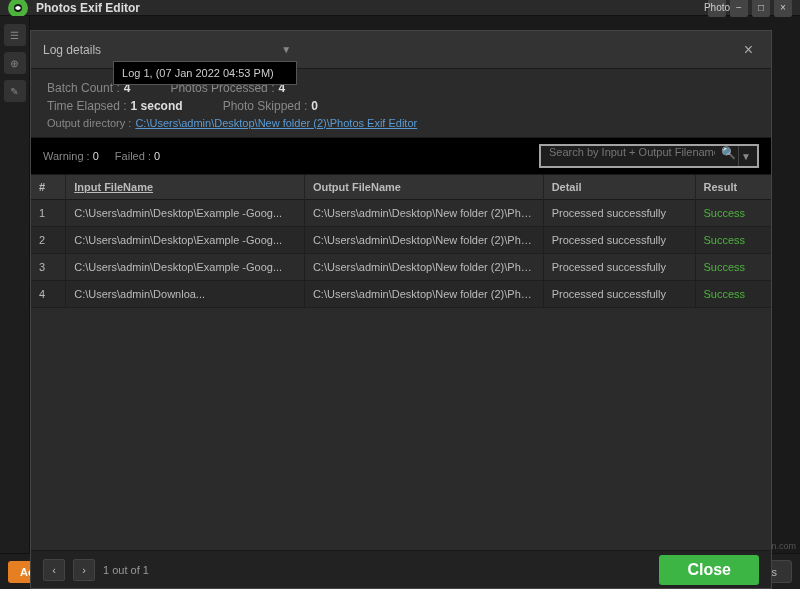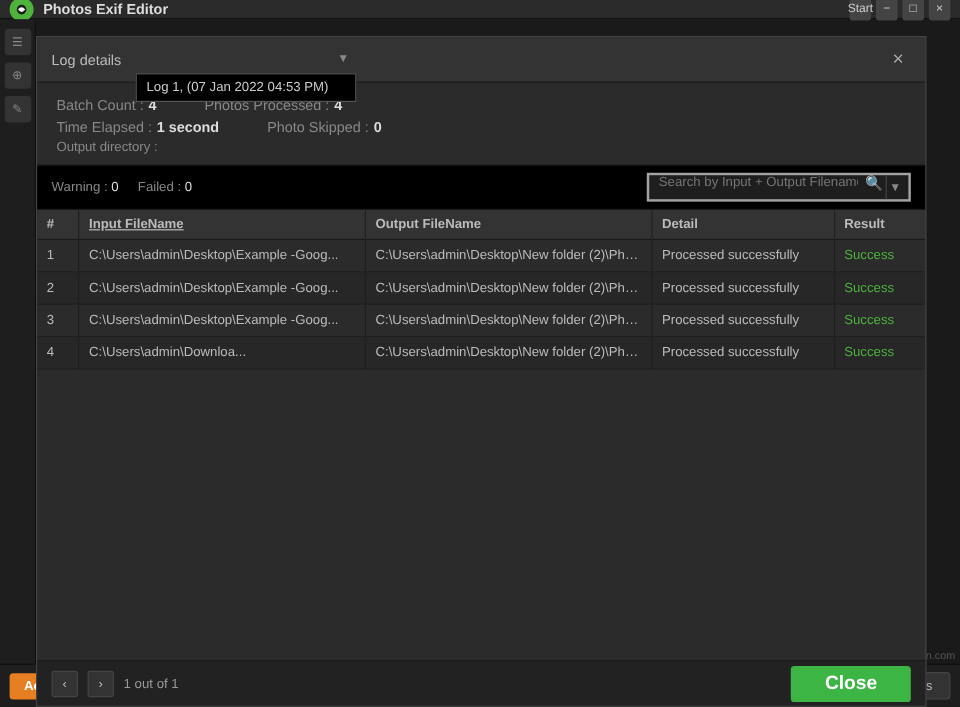--- a/index.html
+++ b/index.html
@@ -390,21 +390,21 @@
 
 <div class="title-bar">
   <div class="title-bar-logo">
     <svg viewBox="0 0 12 12" fill="white">
       <circle cx="6" cy="6" r="4" fill="#1a1a1a"></circle>
       <path d="M3 6 Q6 2 9 6 Q6 10 3 6Z" fill="white"></path>
     </svg>
   </div>
   <span class="title-bar-title">Photos Exif Editor</span>
   <div class="title-bar-controls">
-    <button class="title-btn">Start</button>
+    <button class="title-btn">Photo</button>
     <button class="title-btn">−</button>
     <button class="title-btn">□</button>
     <button class="title-btn close-btn">×</button>
   </div>
 </div>
 
 <div class="main-container">
 
   <div class="sidebar">
     <div class="sidebar-icon">☰</div>
@@ -439,20 +439,21 @@
           <span class="stat-label">Time Elapsed :</span>
           <span class="stat-value">1 second</span>
         </div>
         <div class="stat-item">
           <span class="stat-label">Photo Skipped :</span>
           <span class="stat-value">0</span>
         </div>
       </div>
       <div class="output-dir">
         <span class="stat-label">Output directory :</span>
+        <span class="output-dir-path">C:\Users\admin\Desktop\New folder (2)\Photos Exif Editor</span>
       </div>
     </div>
 
     <div class="filter-bar">
       <div class="filter-item">
         <span class="filter-label">Warning :</span>
         <span class="filter-value">0</span>
       </div>
       <div class="filter-item">
         <span class="filter-label">Failed :</span>

